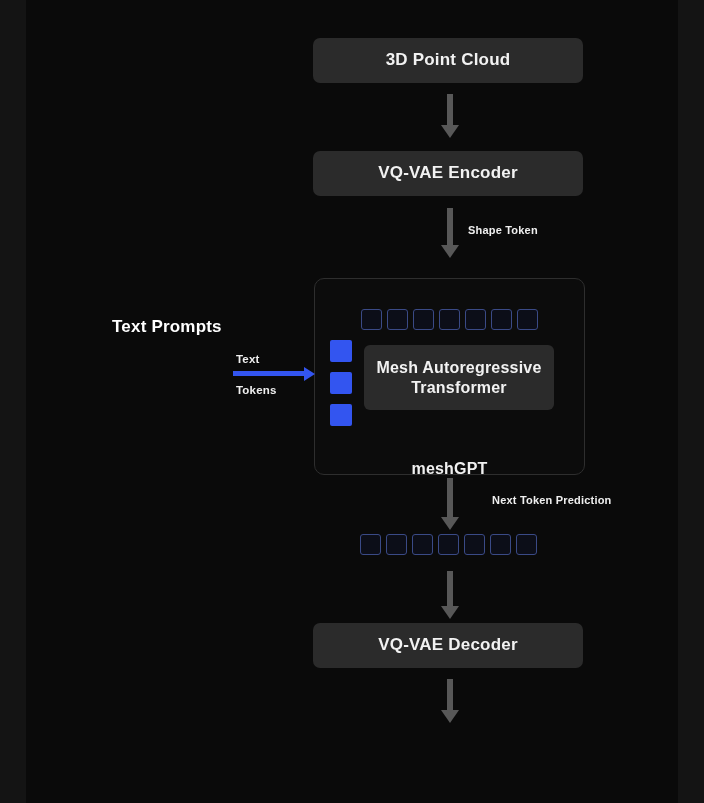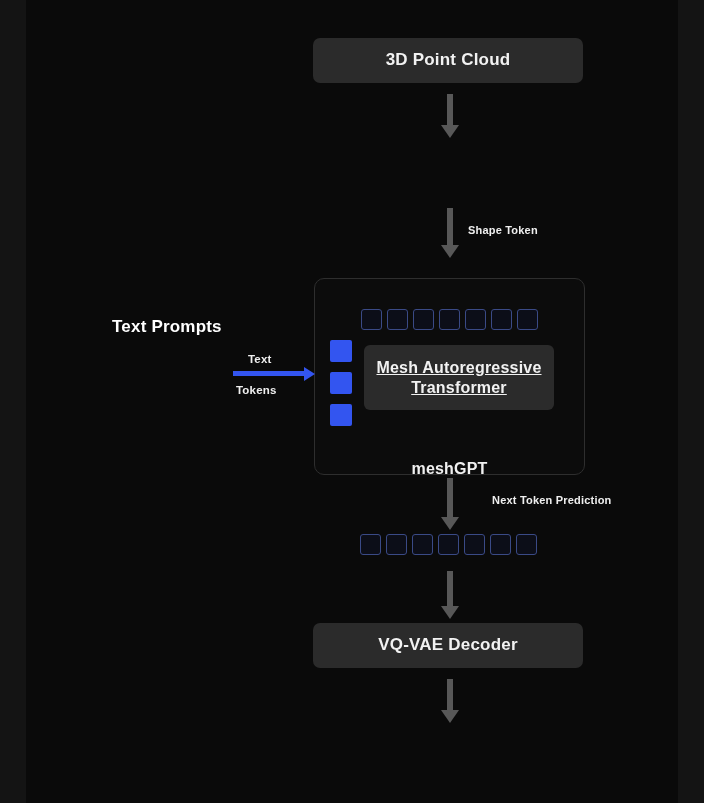--- a/index.html
+++ b/index.html
@@ -190,20 +190,21 @@
   <div class="edge-gutter right"></div>
   <div class="stage-field"></div>
 
   <div class="block" style="left:313px; top:38px; width:270px; height:45px;">3D Point Cloud</div>
 
   <div class="arrow" style="left:441px; top:94px; height:44px;">
     <div class="shaft" style="height:31px;"></div>
     <div class="head" style="top:31px;"></div>
   </div>
 
+  <div class="block" style="left:313px; top:151px; width:270px; height:45px;">VQ-VAE Encoder</div>
 
   <div class="arrow" style="left:441px; top:208px; height:50px;">
     <div class="shaft" style="height:37px;"></div>
     <div class="head" style="top:37px;"></div>
   </div>
   <div class="arrow-label" style="left:468px; top:224px;">Shape Token</div>
 
   <div class="mesh-container" style="left:314px; top:278px; width:269px; height:195px;">
 
     <div class="token-row" style="left:46px; top:30px;">
@@ -215,29 +216,29 @@
       <div class="token"></div>
       <div class="token"></div>
     </div>
 
     <div class="blue-stack" style="left:15px; top:61px;">
       <div class="blue-sq"></div>
       <div class="blue-sq"></div>
       <div class="blue-sq"></div>
     </div>
 
-    <div class="block" style="left:49px; top:66px; width:190px; height:65px; font-size:16px; border-radius:6px;text-decoration:underline;">Mesh Autoregressive Transformer</div>
+    <div class="block" style="left:49px; top:66px; width:190px; height:65px; font-size:16px; border-radius:6px;">Mesh Autoregressive Transformer</div>
 
     <div class="mesh-caption" style="top:181px;">meshGPT</div>
   </div>
 
   <div class="prompt-title" style="left:112px; top:317px;">Text Prompts</div>
 
 
-  <div class="side-label" style="left:248px; top:353px;">Text</div>
+  <div class="side-label" style="left:236px; top:353px;">Text</div>
   <div class="side-label" style="left:236px; top:384px;">Tokens</div>
 
   <div class="h-arrow" style="left:233px; top:367px; width:82px;">
     <div class="h-shaft" style="width:71px;"></div>
     <div class="h-head" style="left:71px;"></div>
   </div>
 
   <div class="arrow" style="left:441px; top:478px; height:52px;">
     <div class="shaft" style="height:39px;"></div>
     <div class="head" style="top:39px;"></div>

